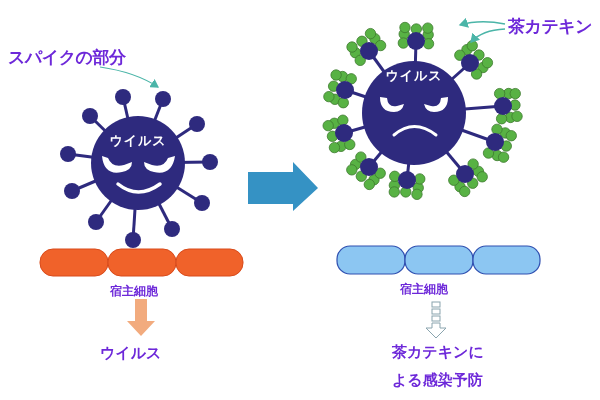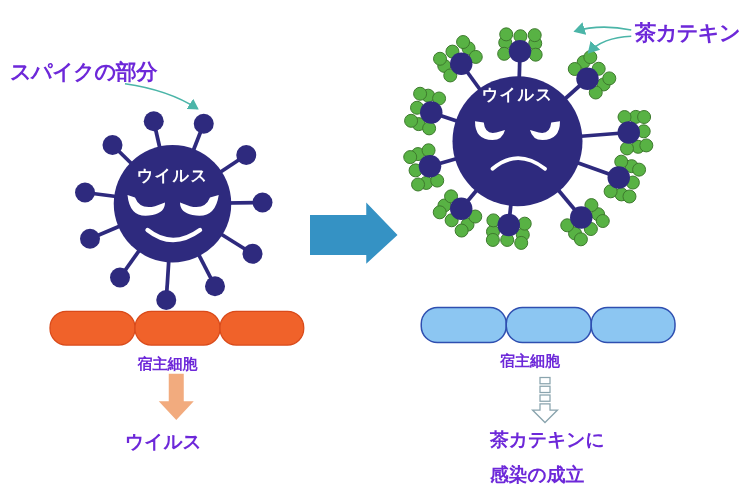--- a/index.html
+++ b/index.html
@@ -183,13 +183,13 @@
 <text x="138" y="145" text-anchor="middle" font-family="DejaVu Sans, sans-serif" font-weight="bold" font-size="13" fill="#ffffff" letter-spacing="1">ウイルス</text>
     <text x="414" y="80" text-anchor="middle" font-family="DejaVu Sans, sans-serif" font-weight="bold" font-size="13" fill="#ffffff" letter-spacing="1">ウイルス</text>
   </svg>
 
 <div class="lbl" id="lbl-spike">スパイクの部分</div>
 <div class="lbl" id="lbl-catechin">茶カテキン</div>
 <div class="lbl" id="lbl-host-left">宿主細胞</div>
 <div class="lbl" id="lbl-host-right">宿主細胞</div>
 <div class="lbl" id="lbl-infect">ウイルス</div>
 <div class="lbl" id="lbl-prevent-1">茶カテキンに</div>
-<div class="lbl" id="lbl-prevent-2">感染の成立</div>
+<div class="lbl" id="lbl-prevent-2">よる感染予防</div>
 
 </body></html>

